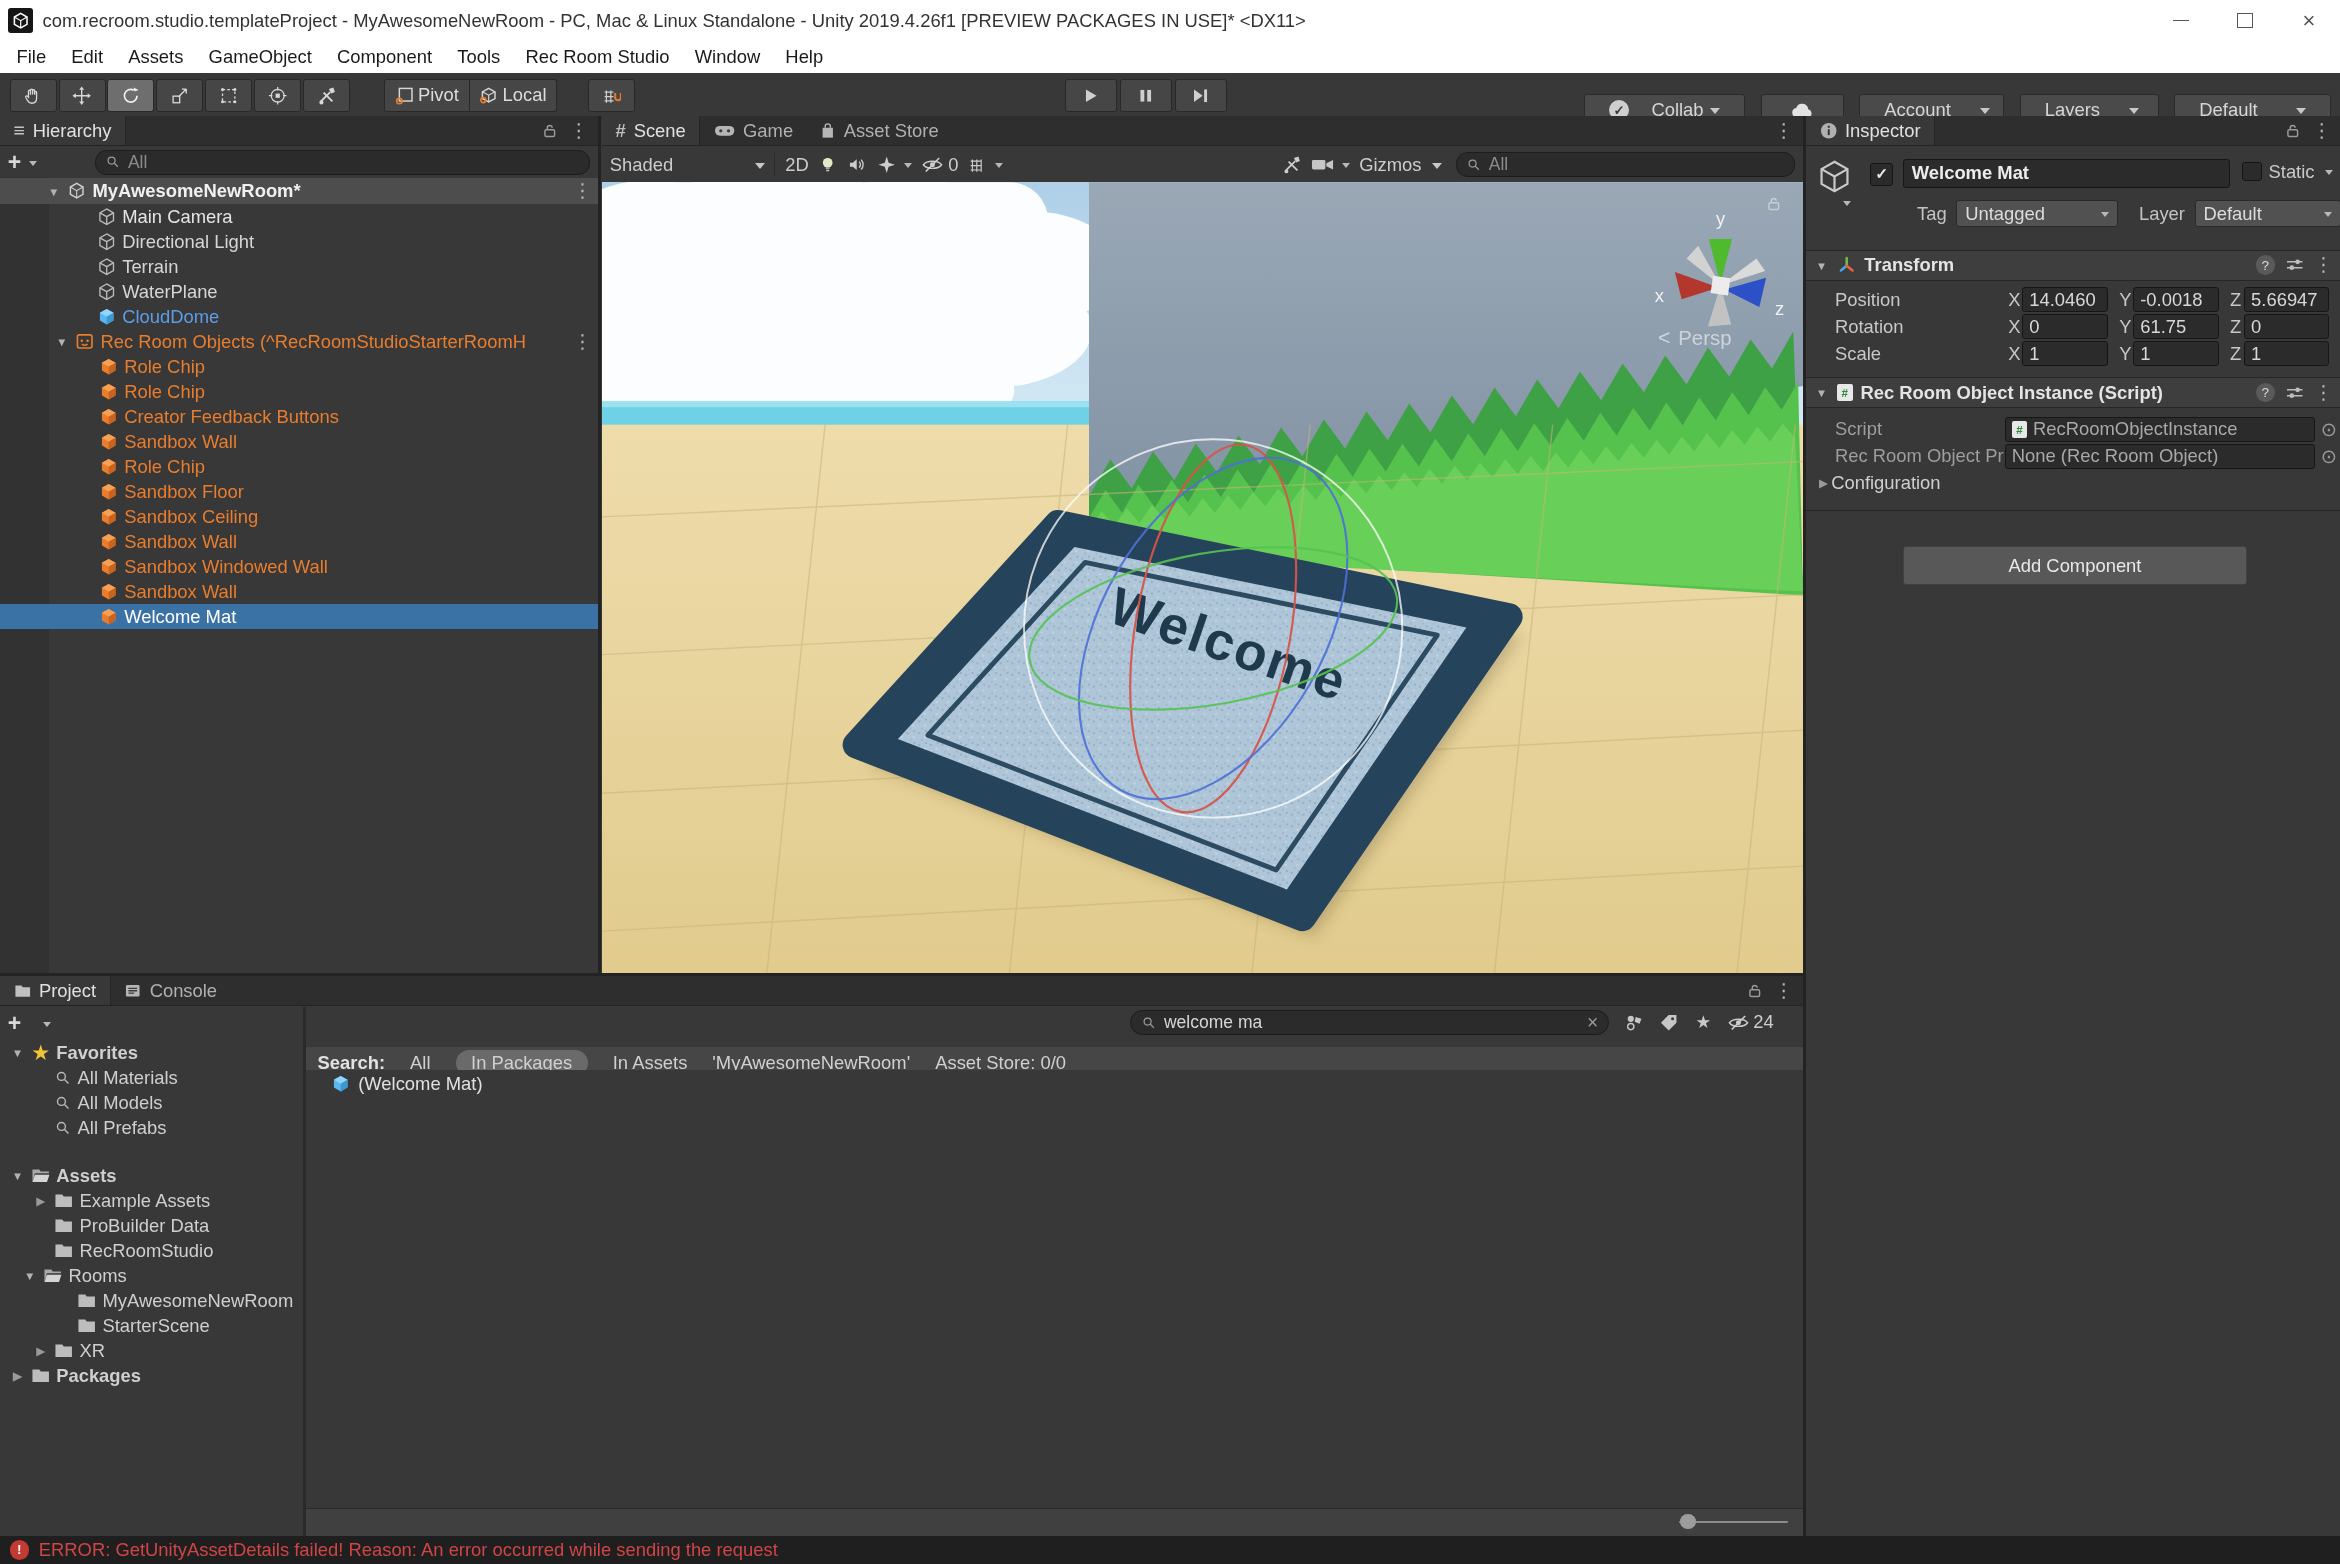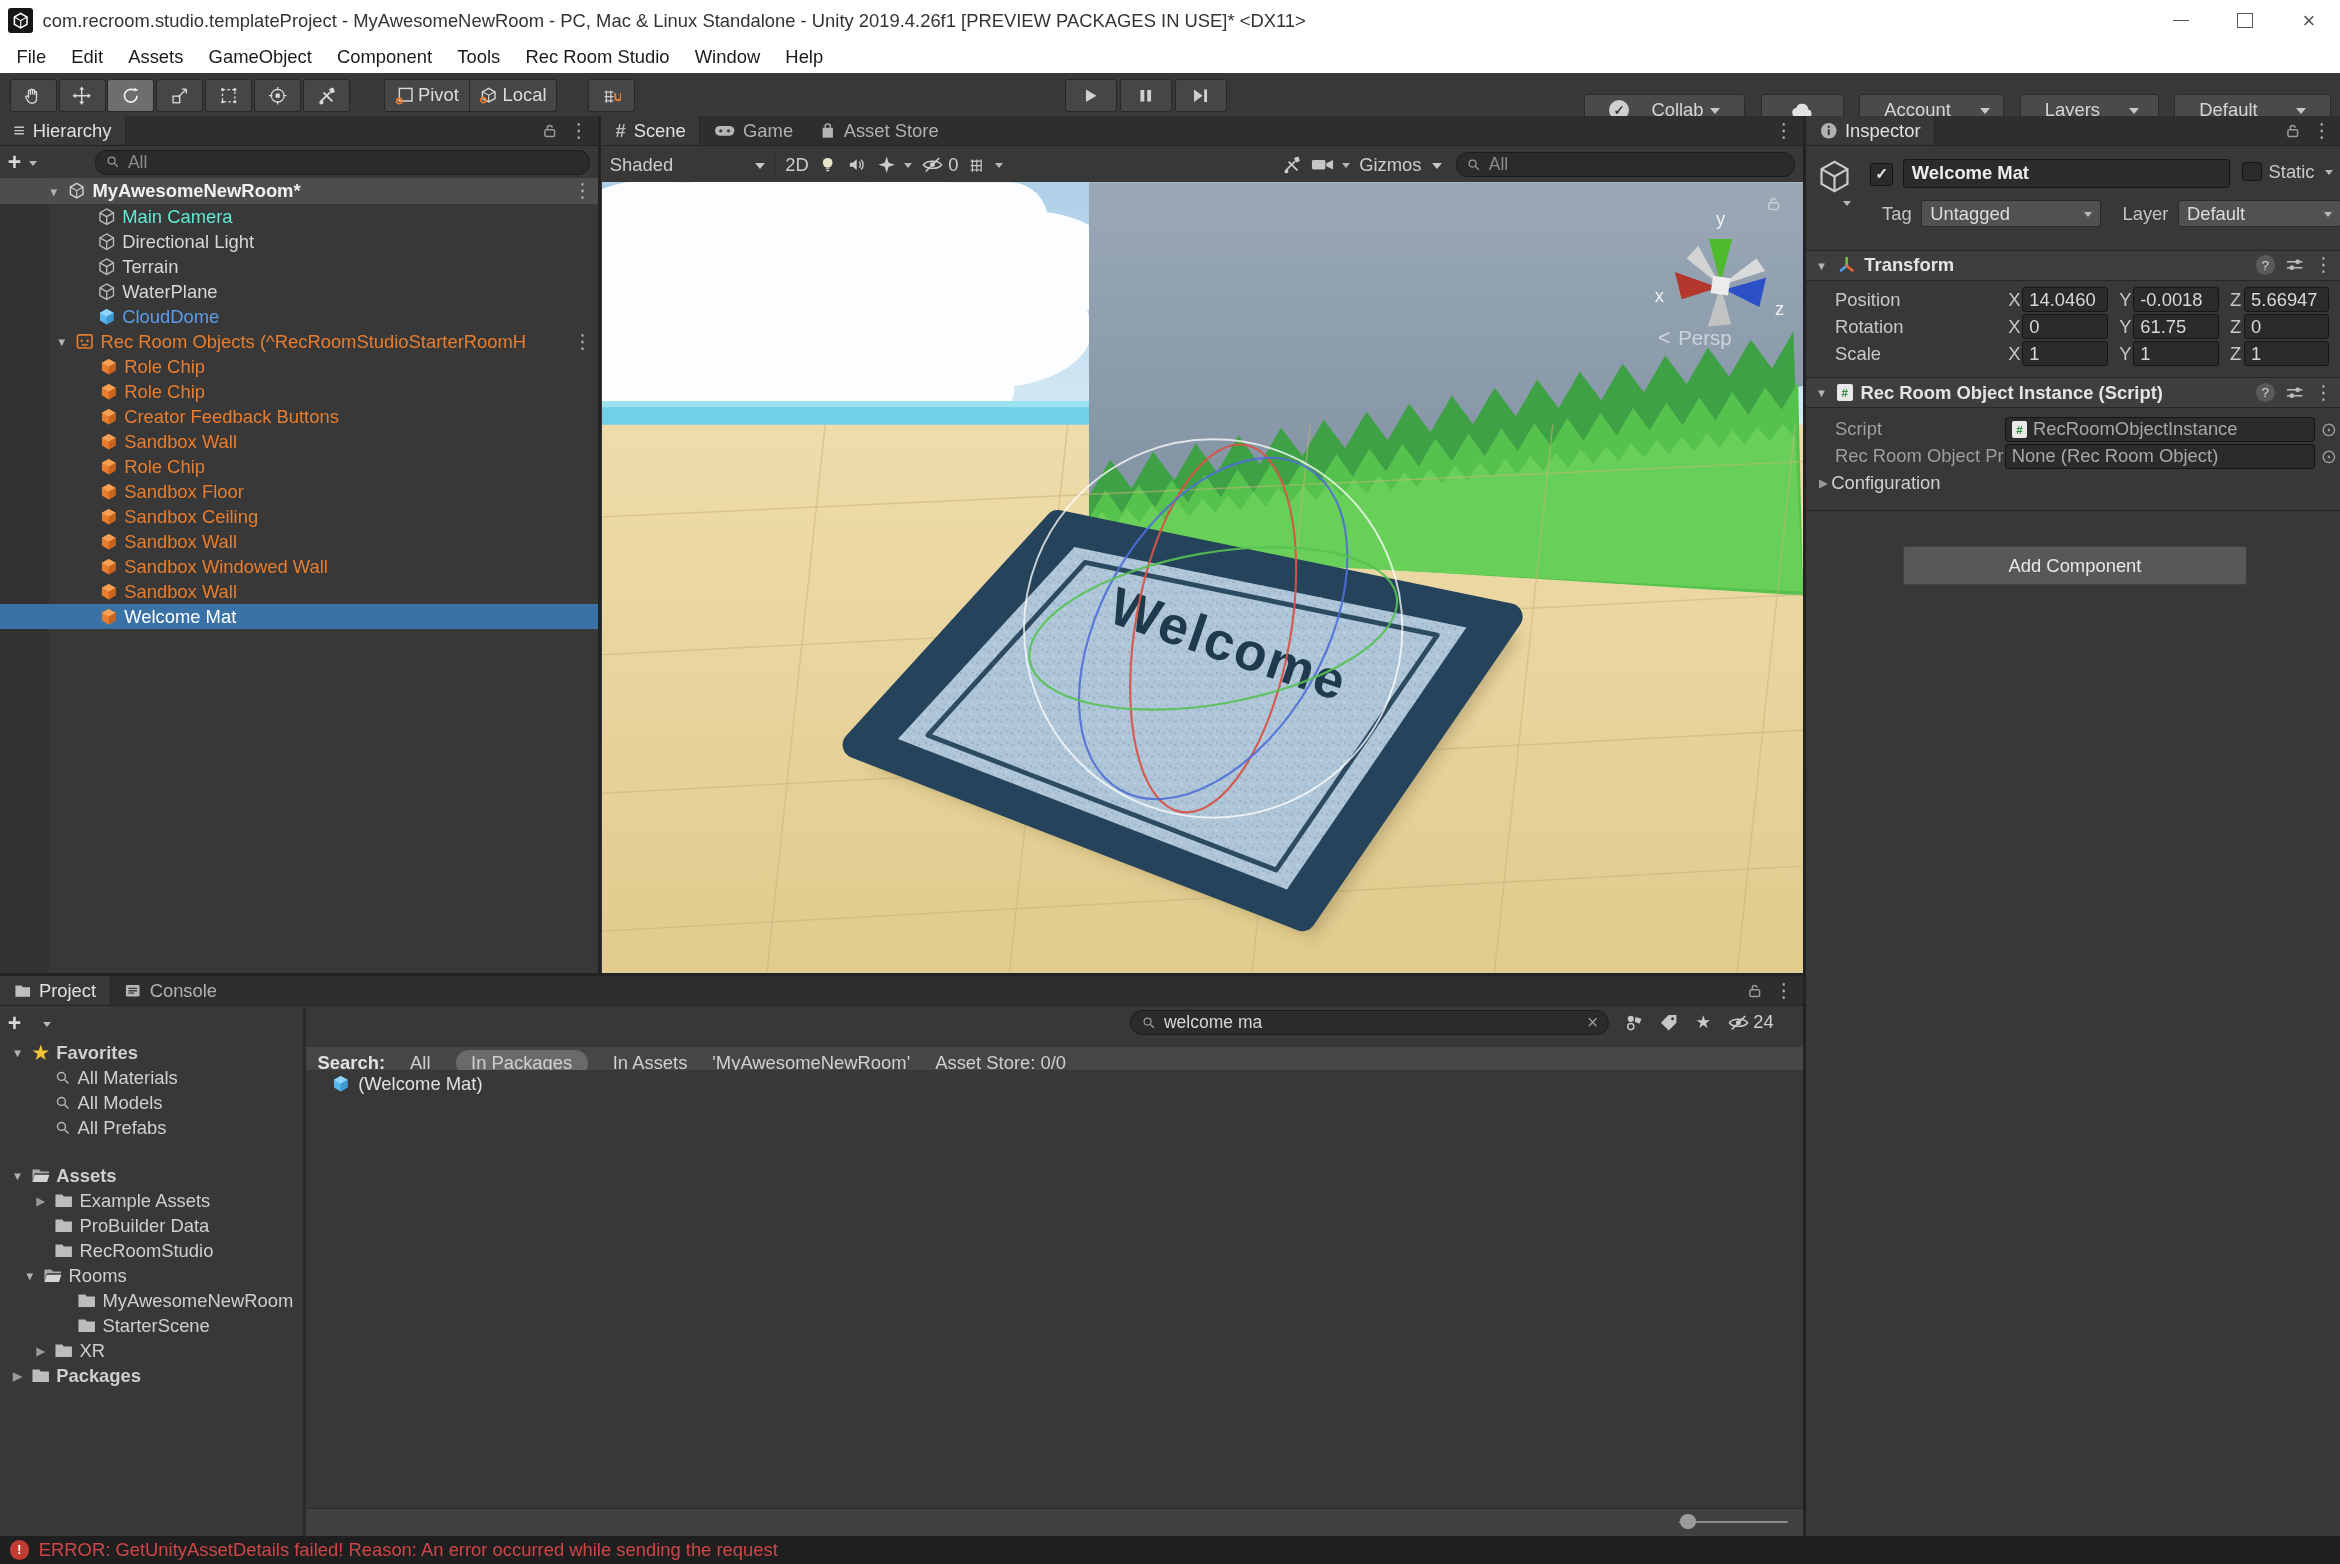--- a/index.html
+++ b/index.html
@@ -87,21 +87,21 @@
               display:flex;align-items:center;padding:0 8.7px;gap:5.8px;margin-left:54px;}
   .searchwrap input{flex:1;background:transparent;border:none;outline:none;color:#cfcfcf;font-size:17.5px;
               font-family:"Liberation Sans",sans-serif;}
   .searchwrap input::placeholder{color:#8b8b8b;}
   #h-gutter{left:0;top:61px;width:49px;bottom:0;background:rgba(0,0,0,0.10);}
   #scene-row{height:26px;background:#4d4d4d;display:flex;align-items:center;gap:5.8px;padding-left:46px;position:relative;}
   #scene-row .slabel{font-weight:bold;color:#f0f0f0;}
   .h-row{height:25px;display:flex;align-items:center;gap:5.8px;position:relative;white-space:nowrap;}
   .h-row.sel{background:#3a72a5;}
   .h-row.sel .lbl{color:#ffffff;}
-  .lbl-disabled{color:#5eead4;}
+  .lbl-disabled{color:#e5e5e5;}
   .lbl-normal{color:#d6d6d6;}
   .lbl-prefab{color:#5d9de8;}
   .lbl-recroom{color:#e87d2e;}
   .row-kebab{position:absolute;right:5.8px;top:2.9px;}
 
   
   #scene-panel{left:602px;top:116px;width:1201px;height:857px;background:#383838;}
   #scene-toolbar{height:37px;background:#383838;border-bottom:1px solid #222;display:flex;align-items:center;
                  padding:0 7.8px;gap:9.7px;}
   .stb-sep{width:1px;height:23px;background:#2a2a2a;}
@@ -745,21 +745,21 @@
       </svg>
     <span id="insp-cube-dd" class="dd-sm"></span>
     <span id="insp-enabled" class="cbox check"></span>
     <span id="name-field">Welcome Mat</span>
     <span id="static-group">
       <span class="cbox-sm"></span>
       <span>Static</span>
       <span class="dd-sm"></span>
     </span>
     <div id="tag-row">
-      <span style="margin-left:76px;">Tag</span>
+      <span style="margin-left:111px;">Tag</span>
       <span class="mini-dd" style="width:163px;margin-left:9.7px;">
         <span>Untagged</span>
           <span class="dd-sm"></span>
       </span>
       <span style="margin-left:21.3px;">Layer</span>
       <span class="mini-dd" style="width:146px;margin-left:9.7px;">
         <span>Default</span>
           <span class="dd-sm"></span>
       </span>
     </div>

